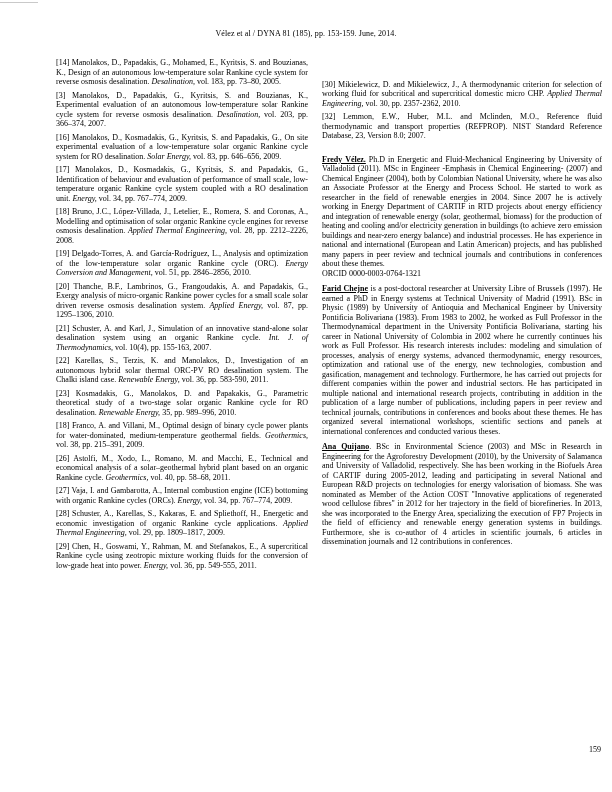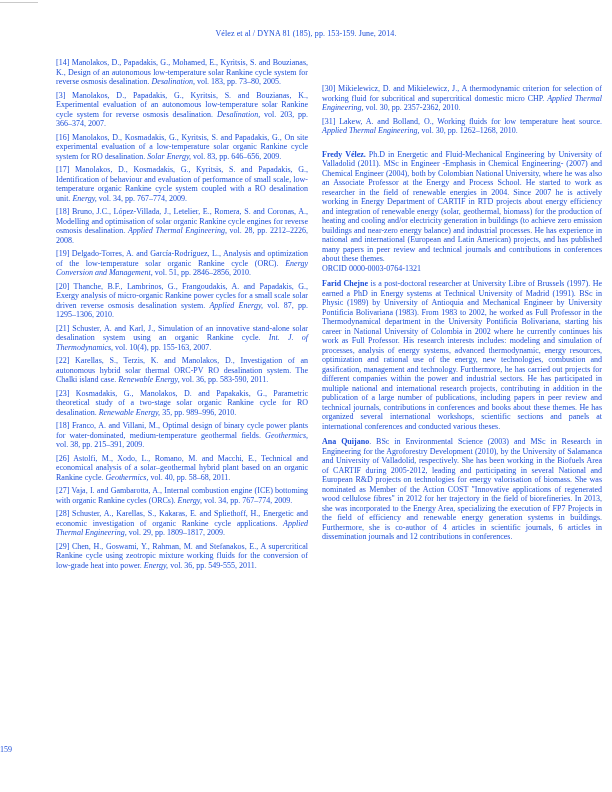--- a/index.html
+++ b/index.html
@@ -2,21 +2,21 @@
 <html><head>
 <meta charset="utf-8">
 <style>
   html, body { margin: 0; padding: 0; background: #ffffff; }
   .page {
     position: relative;
     width: 612px;
     height: 792px;
     background: #ffffff;
     font-family: "Liberation Serif", serif;
-    color: #1d4ed8;
+    color: #000000;
     overflow: hidden;
   }
   .running-header {
     position: absolute;
     top: 29px;
     left: 0;
     right: 0;
     text-align: center;
     font-size: 8px;
     letter-spacing: 0.1px;
@@ -33,27 +33,27 @@
   .col-right { width: 280px; }
   p.ref, p.bio {
     font-size: 8px;
     line-height: 9.5px;
     text-align: justify;
     margin: 0 0 4px 0;
   }
   .bios { margin-top: 14px; }
   p.bio { margin: 0 0 6px 0; }
   .it { font-style: italic; }
-  .bd { font-weight: bold; }
+  .bd { font-weight: bold; text-decoration: underline; }
   .page-footer {
     position: absolute;
     top: 745px;
     left: 0;
-    right: 0;
-    text-align: left;
+    right: 11px;
+    text-align: right;
     font-size: 8px;
   }
   .scan-artifact {
     position: absolute;
     top: 2px;
     left: 0;
     width: 38px;
     height: 1px;
     background: #c9c9c9;
   }
@@ -78,21 +78,21 @@
         <p class="ref"><span>[22] Karellas, S., Terzis, K. and Manolakos, D., Investigation of an autonomous hybrid solar thermal ORC-PV RO desalination system. The Chalki island case. </span><span class="it">Renewable Energy,</span><span> vol. 36, pp. 583-590, 2011.</span></p>
         <p class="ref"><span>[23] Kosmadakis, G., Manolakos, D. and Papakakis, G., Parametric theoretical study of a two-stage solar organic Rankine cycle for RO desalination. </span><span class="it">Renewable Energy,</span><span> 35, pp. 989–996, 2010.</span></p>
         <p class="ref"><span>[18] Franco, A. and Villani, M., Optimal design of binary cycle power plants for water-dominated, medium-temperature geothermal fields. </span><span class="it">Geothermics,</span><span> vol. 38, pp. 215–391, 2009.</span></p>
         <p class="ref"><span>[26] Astolfi, M., Xodo, L., Romano, M. and Macchi, E., Technical and economical analysis of a solar–geothermal hybrid plant based on an organic Rankine cycle. </span><span class="it">Geothermics,</span><span> vol. 40, pp. 58–68, 2011.</span></p>
         <p class="ref"><span>[27] Vaja, I. and Gambarotta, A., Internal combustion engine (ICE) bottoming with organic Rankine cycles (ORCs). </span><span class="it">Energy,</span><span> vol. 34, pp. 767–774, 2009.</span></p>
         <p class="ref"><span>[28] Schuster, A., Karellas, S., Kakaras, E. and Spliethoff, H., Energetic and economic investigation of organic Rankine cycle applications. </span><span class="it">Applied Thermal Engineering,</span><span> vol. 29, pp. 1809–1817, 2009.</span></p>
         <p class="ref"><span>[29] Chen, H., Goswami, Y., Rahman, M. and Stefanakos, E., A supercritical Rankine cycle using zeotropic mixture working fluids for the conversion of low-grade heat into power. </span><span class="it">Energy,</span><span> vol. 36, pp. 549-555, 2011.</span></p>
       </div>
     <div class="col-right">
         <p class="ref"><span>[30] Mikielewicz, D. and Mikielewicz, J., A thermodynamic criterion for selection of working fluid for subcritical and supercritical domestic micro CHP. </span><span class="it">Applied Thermal Engineering,</span><span> vol. 30, pp. 2357-2362, 2010.</span></p>
-        <p class="ref"><span>[31] Lakew, A. and Bolland, O., Working fluids for low temperature heat source. </span><span class="it">Applied Thermal Engineering,</span><span> vol. 30, pp. 1262–1268, 2010.</span></p>
+        <p class="ref"><span>[32] Lemmon, E.W., Huber, M.L. and Mclinden, M.O., Reference fluid thermodynamic and transport properties (REFPROP). NIST Standard Reference Database, 23, Version 8.0; 2007.</span></p>
         <div class="bios">
           <p class="bio"><span class="bd">Fredy Vélez.</span><span> Ph.D in Energetic and Fluid-Mechanical Engineering by University of Valladolid (2011). MSc in Engineer -Emphasis in Chemical Engineering- (2007) and Chemical Engineer (2004), both by Colombian National University, where he was also an Associate Professor at the Energy and Process School. He started to work as researcher in the field of renewable energies in 2004. Since 2007 he is actively working in Energy Department of CARTIF in RTD projects about energy efficiency and integration of renewable energy (solar, geothermal, biomass) for the production of heating and cooling and/or electricity generation in buildings (to achieve zero emission buildings and near-zero energy balance) and industrial processes. He has experience in national and international (European and Latin American) projects, and has published many papers in peer review and technical journals and contributions in conferences about these themes.</span><br><span>ORCID 0000-0003-0764-1321</span></p>
           <p class="bio"><span class="bd">Farid Chejne</span><span> is a post-doctoral researcher at University Libre of Brussels (1997). He earned a PhD in Energy systems at Technical University of Madrid (1991). BSc in Physic (1989) by University of Antioquia and Mechanical Engineer by University Pontificia Bolivariana (1983). From 1983 to 2002, he worked as Full Professor in the Thermodynamical department in the University Pontificia Bolivariana, starting his career in National University of Colombia in 2002 where he currently continues his work as Full Professor. His research interests includes: modeling and simulation of processes, analysis of energy systems, advanced thermodynamic, energy resources, optimization and rational use of the energy, new technologies, combustion and gasification, management and technology. Furthermore, he has carried out projects for different companies within the power and industrial sectors. He has participated in multiple national and international research projects, contributing in addition in the publication of a large number of publications, including papers in peer review and technical journals, contributions in conferences and books about these themes. He has organized several international workshops, scientific sections and panels at international conferences and conducted various theses.</span></p>
           <p class="bio"><span class="bd">Ana Quijano</span><span>. BSc in Environmental Science (2003) and MSc in Research in Engineering for the Agroforestry Development (2010), by the University of Salamanca and University of Valladolid, respectively. She has been working in the Biofuels Area of CARTIF during 2005-2012, leading and participating in several National and European R&amp;D projects on technologies for energy valorisation of biomass. She was nominated as Member of the Action COST "Innovative applications of regenerated wood cellulose fibres" in 2012 for her trajectory in the field of biorefineries. In 2013, she was incorporated to the Energy Area, specializing the execution of FP7 Projects in the field of efficiency and renewable energy generation systems in buildings. Furthermore, she is co-author of 4 articles in scientific journals, 6 articles in dissemination journals and 12 contributions in conferences.</span></p>
         </div>
       </div>
   </div>
 
   <div class="page-footer">159</div>
 </div>

